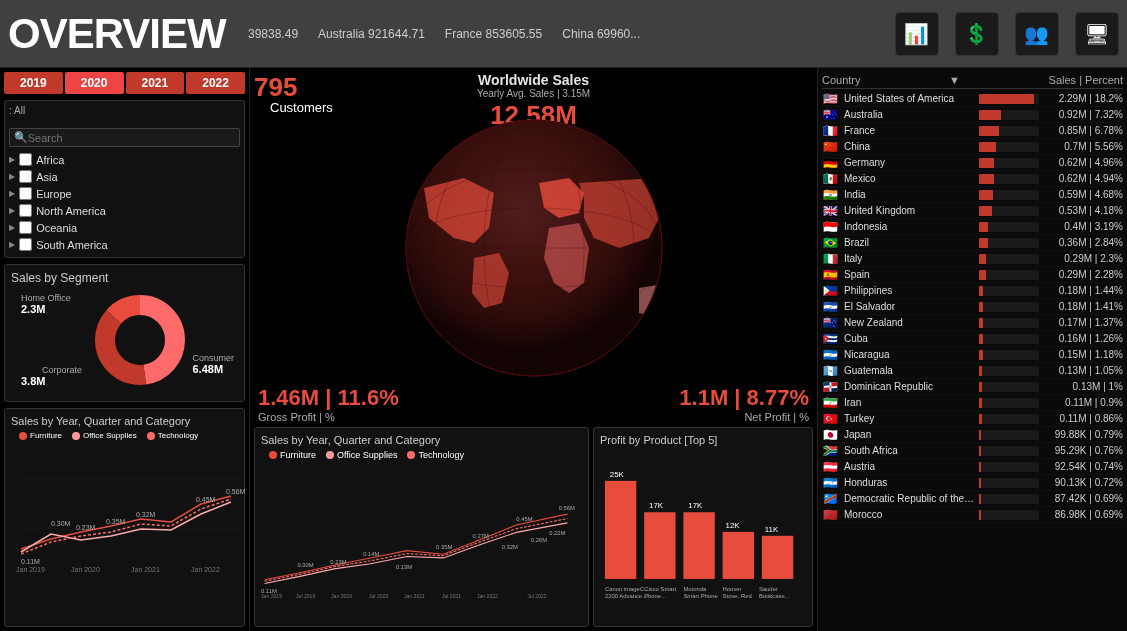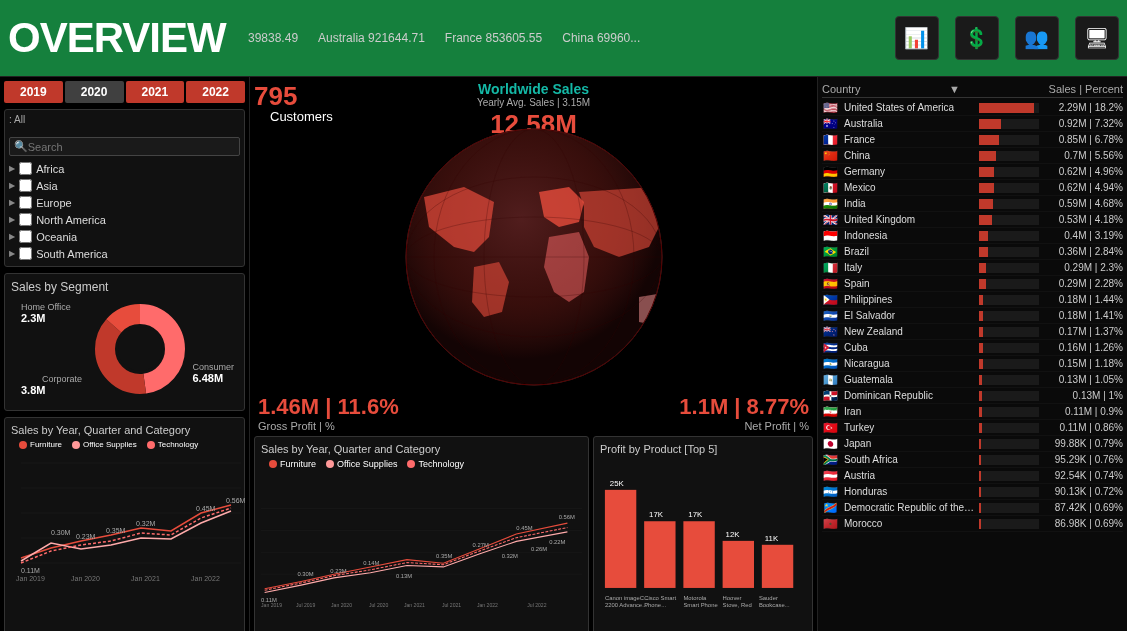--- a/index.html
+++ b/index.html
@@ -11,23 +11,23 @@
       height: 631px;
       overflow: hidden;
       font-size: 11px;
     }
 
     
     .top-bar {
       display: flex;
       align-items: center;
       padding: 4px 8px;
-      background: #15803d;
+      background: #404040;
       border-bottom: 1px solid #222;
-      height: 77px;
+      height: 68px;
     }
     .title-block {
       font-size: 42px;
       font-weight: 900;
       color: #fff;
       letter-spacing: -1px;
       min-width: 230px;
     }
     .top-stats {
       display: flex;
@@ -78,21 +78,21 @@
       flex: 1;
       background: #c0392b;
       color: #fff;
       text-align: center;
       padding: 4px 0;
       font-size: 12px;
       font-weight: bold;
       cursor: pointer;
       border-radius: 2px;
     }
-    .year-tab.active { background: #404040; }
+    .year-tab.active { background: #ef4444; }
 
     .filter-section {
       background: #111;
       border: 1px solid #333;
       border-radius: 3px;
       padding: 4px;
       margin-bottom: 6px;
     }
     .filter-label { font-size: 10px; color: #aaa; margin-bottom: 12px; }
     .search-box {
@@ -203,21 +203,21 @@
     .worldwide-title {
       position: absolute;
       top: 0;
       left: 50%;
       transform: translateX(-50%);
       text-align: center;
     }
     .worldwide-title .title-text {
       font-size: 14px;
       font-weight: bold;
-      color: #14b8a6;
+      color: #e5e5e5;
     }
     .worldwide-title .subtitle-text {
       font-size: 10px;
       color: #aaa;
     }
     .worldwide-sales-value {
       position: absolute;
       top: 28px;
       left: 50%;
       transform: translateX(-50%);

